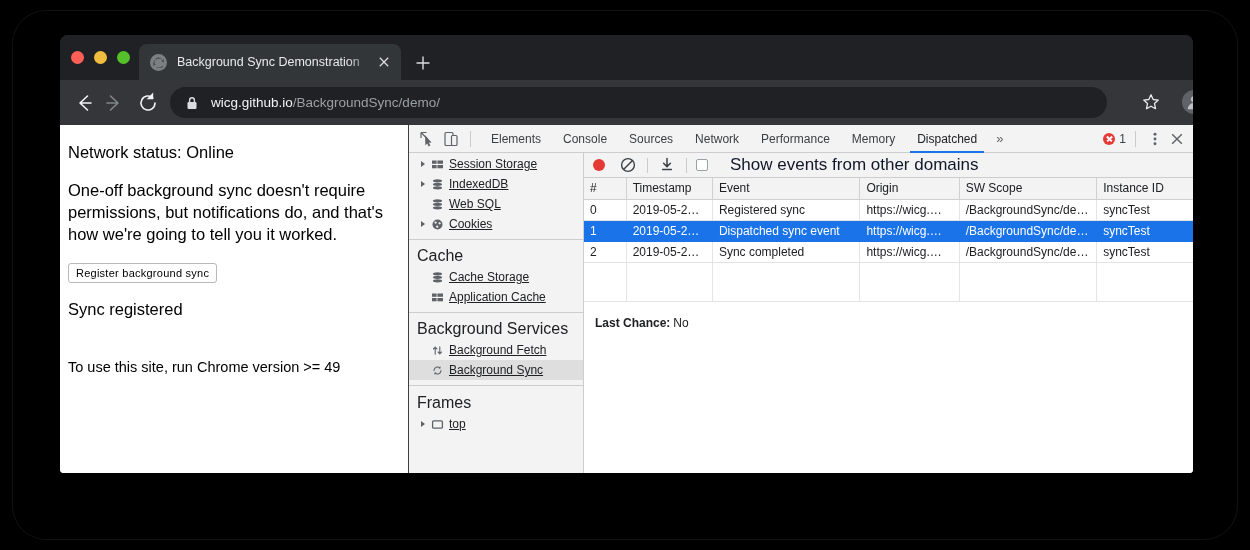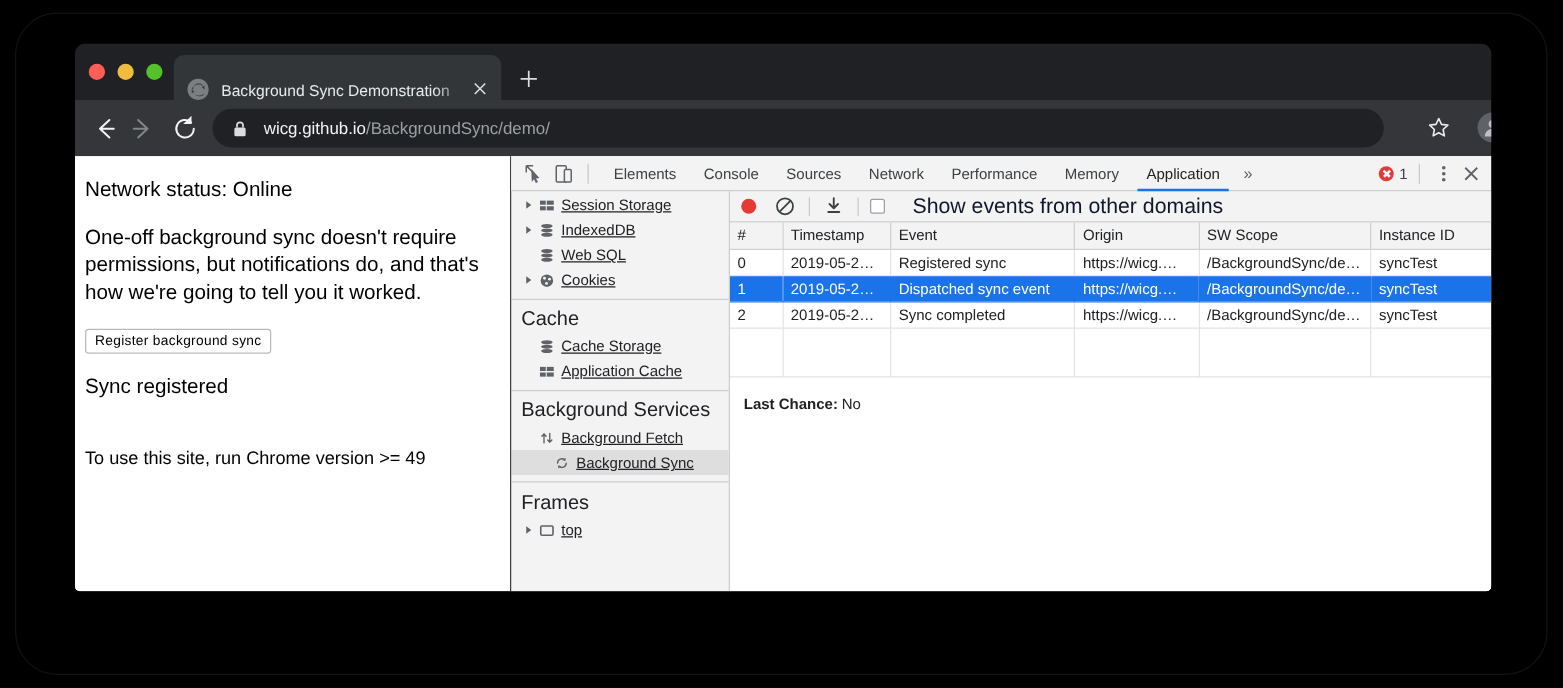--- a/index.html
+++ b/index.html
@@ -26,21 +26,21 @@
 
   
   .tabstrip { position:relative; height:45px; background:#202124; }
   .traffic { position:absolute; left:11px; top:16px; display:flex; gap:10px; }
   .dot { width:13px; height:13px; border-radius:50%; }
   .dot.red{background:#ff5f57;} .dot.yellow{background:#f0bc3f;} .dot.green{background:#54c02c;}
 
   .tab {
     position:absolute; left:79px; top:9px; width:262px; height:36px;
     background:#323639; border-radius:8px 8px 0 0;
-    display:flex; align-items:flex-end; padding:0 8px 0 11px;
+    display:flex; align-items:center; padding:0 8px 0 11px;
   }
   .favicon { width:17px; height:17px; border-radius:50%; background:#7c7f82; position:relative; flex:0 0 auto;}
   .favicon svg{position:absolute; left:2px; top:2px;}
   .tabtitle {
     flex:1; margin-left:10px; color:#e8eaed; font-size:12.5px;
     white-space:nowrap; overflow:hidden;
     -webkit-mask-image:linear-gradient(to right,#000 86%,transparent 100%);
     mask-image:linear-gradient(to right,#000 86%,transparent 100%);
   }
   .tabclose { width:18px; height:18px; flex:0 0 auto; position:relative; }
@@ -251,21 +251,21 @@
             </svg>
           </div>
           <div class="dt-sep"></div>
 
           <div class="dt-tab">Elements</div>
           <div class="dt-tab">Console</div>
           <div class="dt-tab">Sources</div>
           <div class="dt-tab">Network</div>
           <div class="dt-tab">Performance</div>
           <div class="dt-tab">Memory</div>
-          <div class="dt-tab active">Application</div>
+          <div class="dt-tab active">Dispatched</div>
           <div class="dt-tab" style="padding:0 8px;font-size:13px;color:#5f6368">»</div>
 
           <div class="dt-right">
             <div class="errbadge">
               <div class="errcircle"></div>
               <div class="errcount">1</div>
             </div>
             <div class="dt-sep"></div>
             <div class="dt-icon">
               <svg width="20" height="20" viewBox="0 0 20 20">
@@ -376,21 +376,21 @@
             <div class="tr-row" style="padding-left:20px">
               <div class="tr-ico">
                 <svg width="13" height="13" viewBox="0 0 13 13">
                   <path d="M4.2 10.3 V3.2 M4.2 3.2 L2.5 5 M4.2 3.2 L5.9 5" stroke="#5f6368" stroke-width="1.1" fill="none" stroke-linecap="round"></path>
                   <path d="M8.8 2.7 V9.8 M8.8 9.8 L7.1 8 M8.8 9.8 L10.5 8" stroke="#5f6368" stroke-width="1.1" fill="none" stroke-linecap="round"></path>
                 </svg>
               </div>
               <div class="tr-lbl">Background Fetch</div>
             </div>
 
-            <div class="tr-row selected" style="padding-left:32px">
+            <div class="tr-row selected" style="padding-left:20px">
               <div class="tr-ico">
                 <svg width="13" height="13" viewBox="0 0 13 13">
                   <path d="M3 6.5a3.5 3.5 0 0 1 5.9-2.5" stroke="#5f6368" stroke-width="1.1" fill="none" stroke-linecap="round"></path>
                   <path d="M9.6 2.2 L9.2 4.6 L6.9 4.1 Z" fill="#5f6368"></path>
                   <path d="M10 6.5a3.5 3.5 0 0 1-5.9 2.5" stroke="#5f6368" stroke-width="1.1" fill="none" stroke-linecap="round"></path>
                   <path d="M3.4 10.8 L3.8 8.4 L6.1 8.9 Z" fill="#5f6368"></path>
                 </svg>
               </div>
               <div class="tr-lbl">Background Sync</div>
             </div>

